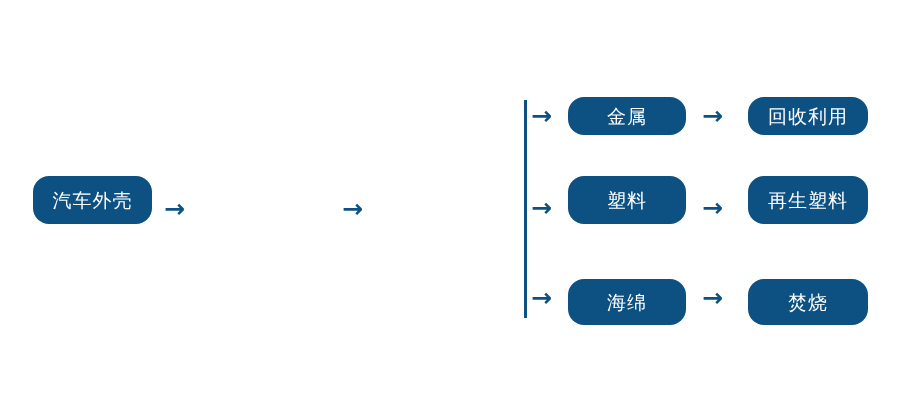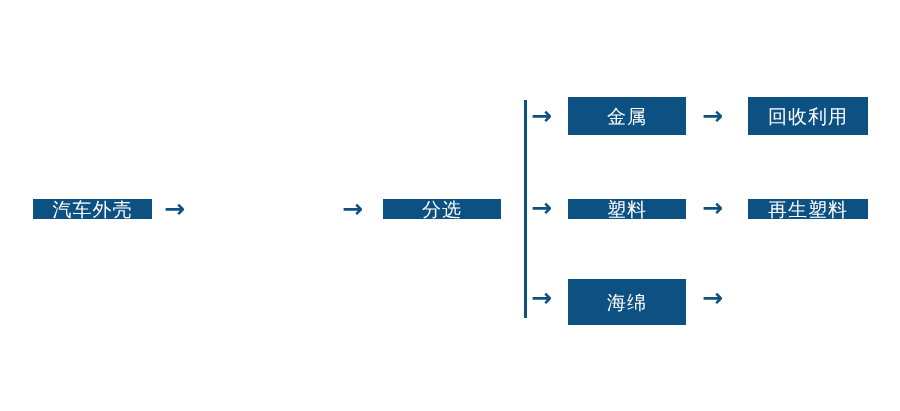--- a/index.html
+++ b/index.html
@@ -23,26 +23,26 @@
     align-items: center;
     justify-content: center;
     color: #ffffff;
     font-size: 19px;
     letter-spacing: 1px;
     line-height: 1;
     white-space: nowrap;
     box-sizing: border-box;
     user-select: none;
   }
-  .node.blue   { background: #0d5182; }
+  .node.blue   { background: #0d5182; border-radius: 16px; }
   .node.red    { background: #e0011f; }
 
   
   .row-top    { top: 97px;  height: 38px; }
-  .row-mid    { top: 199px; height: 20px; }
+  .row-mid    { top: 176px; height: 48px; }
   .row-bot    { top: 279px; height: 46px; }
 
   
   .col-a { left: 33px;  width: 119px; }
   .col-b { left: 203px; width: 127px; }
   .col-c { left: 383px; width: 118px; }
   .col-d { left: 568px; width: 118px; }
   .col-e { left: 748px; width: 120px; }
 
   
@@ -80,23 +80,20 @@
 
   <div class="node blue row-mid col-a">
     <span>汽车外壳</span>
   </div>
 
   <div class="arrow a1">→</div>
 
 
   <div class="arrow a2">→</div>
 
-  <div class="node blue row-mid col-c">
-    <span>分选</span>
-  </div>
 
   <div class="trunk"></div>
 
   <div class="arrow a3">→</div>
   <div class="arrow a4">→</div>
   <div class="arrow a5">→</div>
 
   <div class="node blue row-top col-d">
     <span>金属</span>
   </div>
@@ -116,14 +113,17 @@
   <div class="node blue row-mid col-e">
     <span>再生塑料</span>
   </div>
 
   <div class="node blue row-bot col-d">
     <span>海绵</span>
   </div>
 
   <div class="arrow a8">→</div>
 
+  <div class="node blue row-bot col-e">
+    <span>焚烧</span>
+  </div>
 
 </div>
 
 </body></html>

